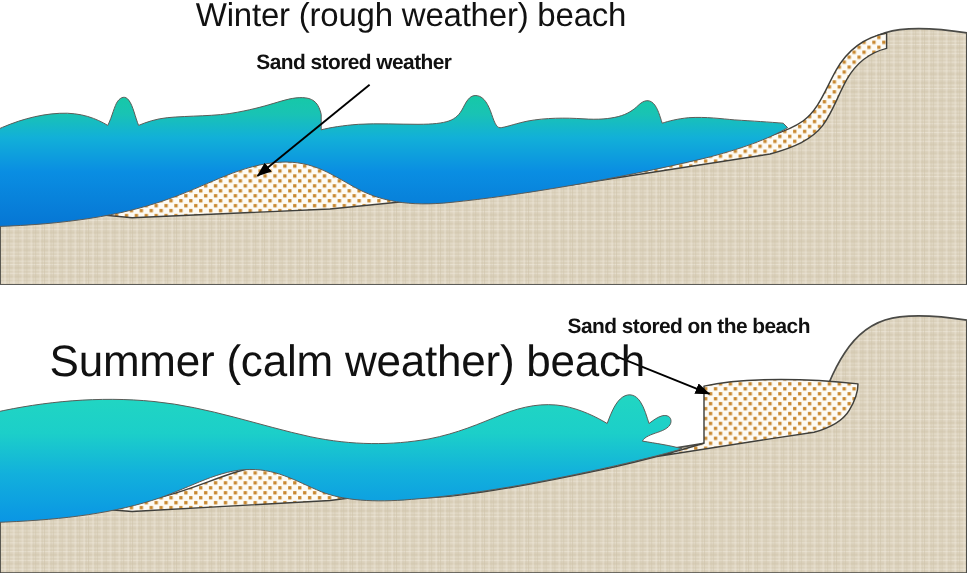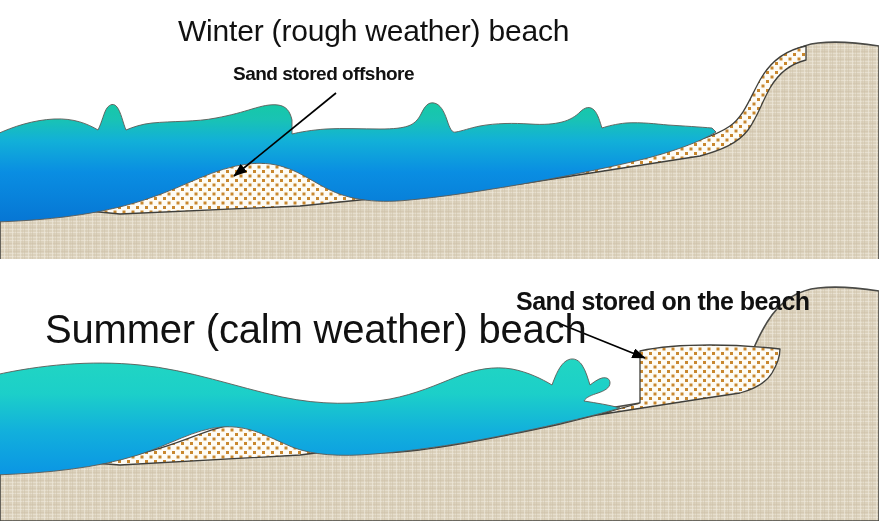--- a/index.html
+++ b/index.html
@@ -2,34 +2,34 @@
 <html><head>
 <meta charset="utf-8">
 <style>
   html,body{margin:0;padding:0;background:#ffffff;}
   body{
     font-family:"Liberation Sans","DejaVu Sans",sans-serif;
     width:879px;height:521px;overflow:hidden;
   }
   #stage{position:relative;width:879px;height:521px;background:#ffffff;}
   .panel{position:absolute;left:0;width:879px;overflow:hidden;background:#ffffff;}
-  #panel-winter{top:16px;height:259px;text-align:center;}
+  #panel-winter{top:0;height:259px;text-align:center;}
   #panel-summer{top:261px;height:260px;}
   .panel svg{position:absolute;left:0;top:0;display:block;}
   .caption{
     position:absolute;
     color:#111111;
     white-space:nowrap;
     font-weight:400;
     letter-spacing:-0.2px;
   }
   #title-winter{left:178px;top:-2px;font-size:30px;}
   #title-summer{left:45px;top:46px;font-size:40px;}
   #label-winter{left:233px;top:47px;font-size:19px;font-weight:600;letter-spacing:-0.5px;}
-  #label-summer{left:516px;top:26px;font-size:25px;font-weight:600;letter-spacing:-0.5px;}
+  #label-summer{left:516px;top:26px;font-size:19px;font-weight:600;letter-spacing:-0.5px;}
   .gap{position:absolute;left:0;top:259px;width:879px;height:2px;background:#ffffff;}
 </style>
 </head>
 <body>
 
 <div id="stage">
 
   <div class="panel" id="panel-winter">
     <svg width="879" height="259" viewBox="0 0 879 259">
       <defs>
@@ -121,21 +121,21 @@
                C372,188 345,183 322,170
                C300,158 282,144 248,148
                C214,152 186,170 150,182
                C110,196 60,204 -5,206 Z" fill="url(#waterW)" stroke="#5b5b57" stroke-width="0.9" stroke-linejoin="round"></path>
 
       <line x1="336" y1="77" x2="234" y2="160" stroke="#000000" stroke-width="1.7" marker-end="url(#arrowheadW)"></line>
     </svg>
 
     <div class="caption" id="title-winter">Winter (rough weather) beach</div>
 
-    <div class="caption" id="label-winter">Sand stored offshore</div>
+    <div class="caption" id="label-winter">Sand stored weather</div>
   </div>
 
   <div class="gap"></div>
 
   <div class="panel" id="panel-summer">
     <svg width="879" height="260" viewBox="0 0 879 260">
       <defs>
         <pattern id="linenS" width="8" height="8" patternUnits="userSpaceOnUse">
           <rect width="8" height="8" fill="#dbd1bc"></rect>
           <rect x="0" y="0" width="8" height="1" fill="#e9e2d2" opacity="0.9"></rect>

